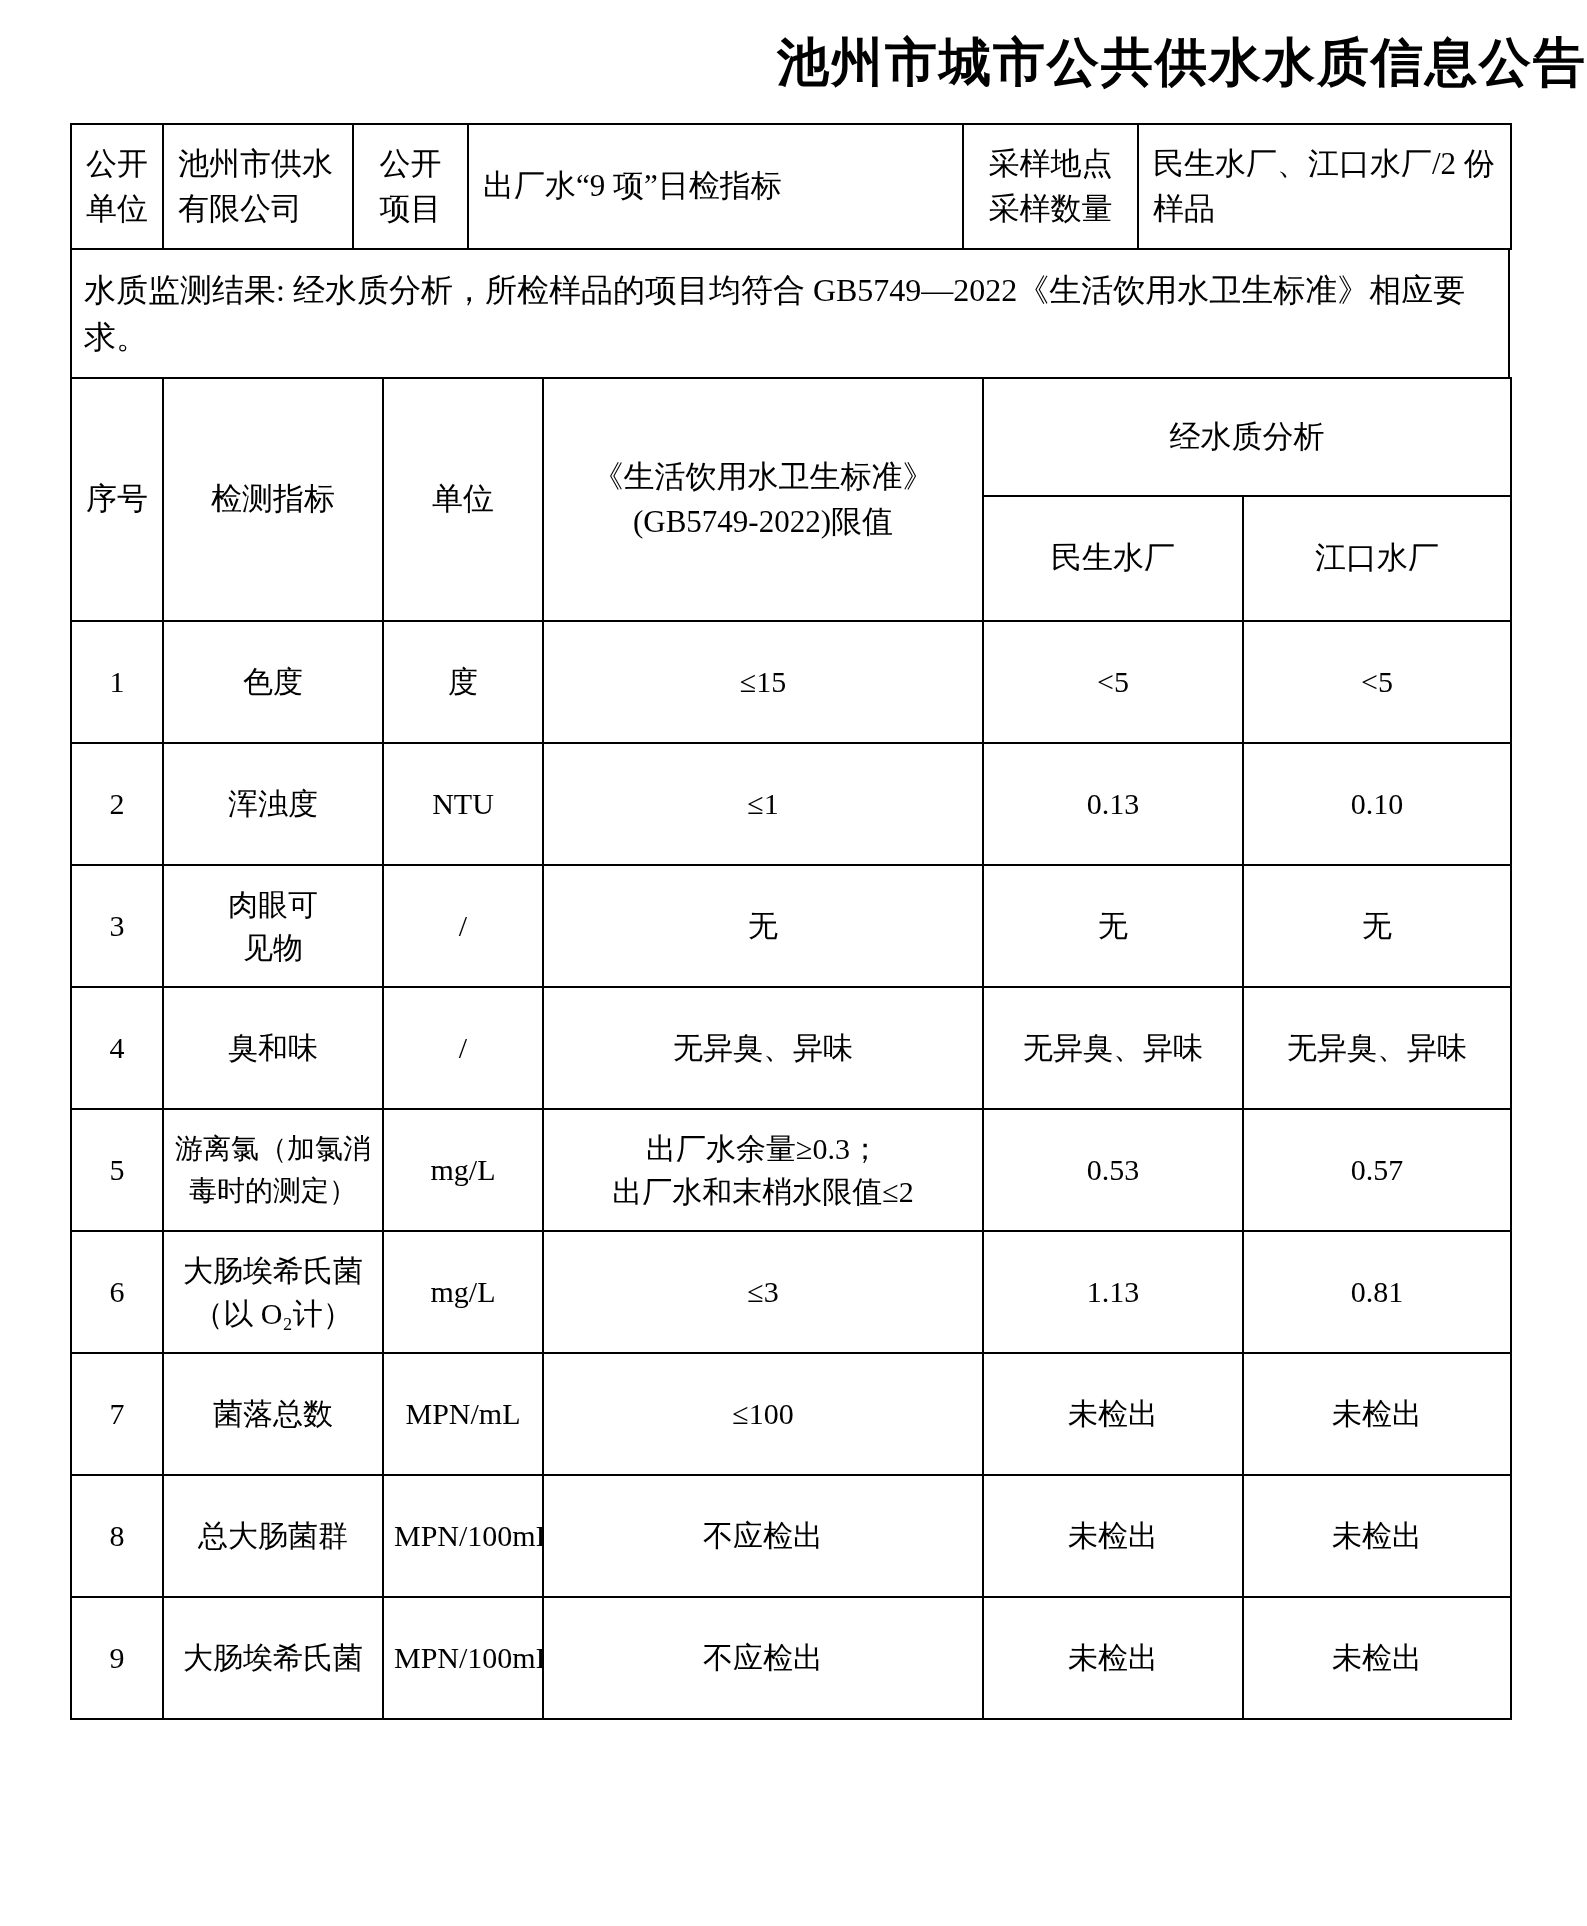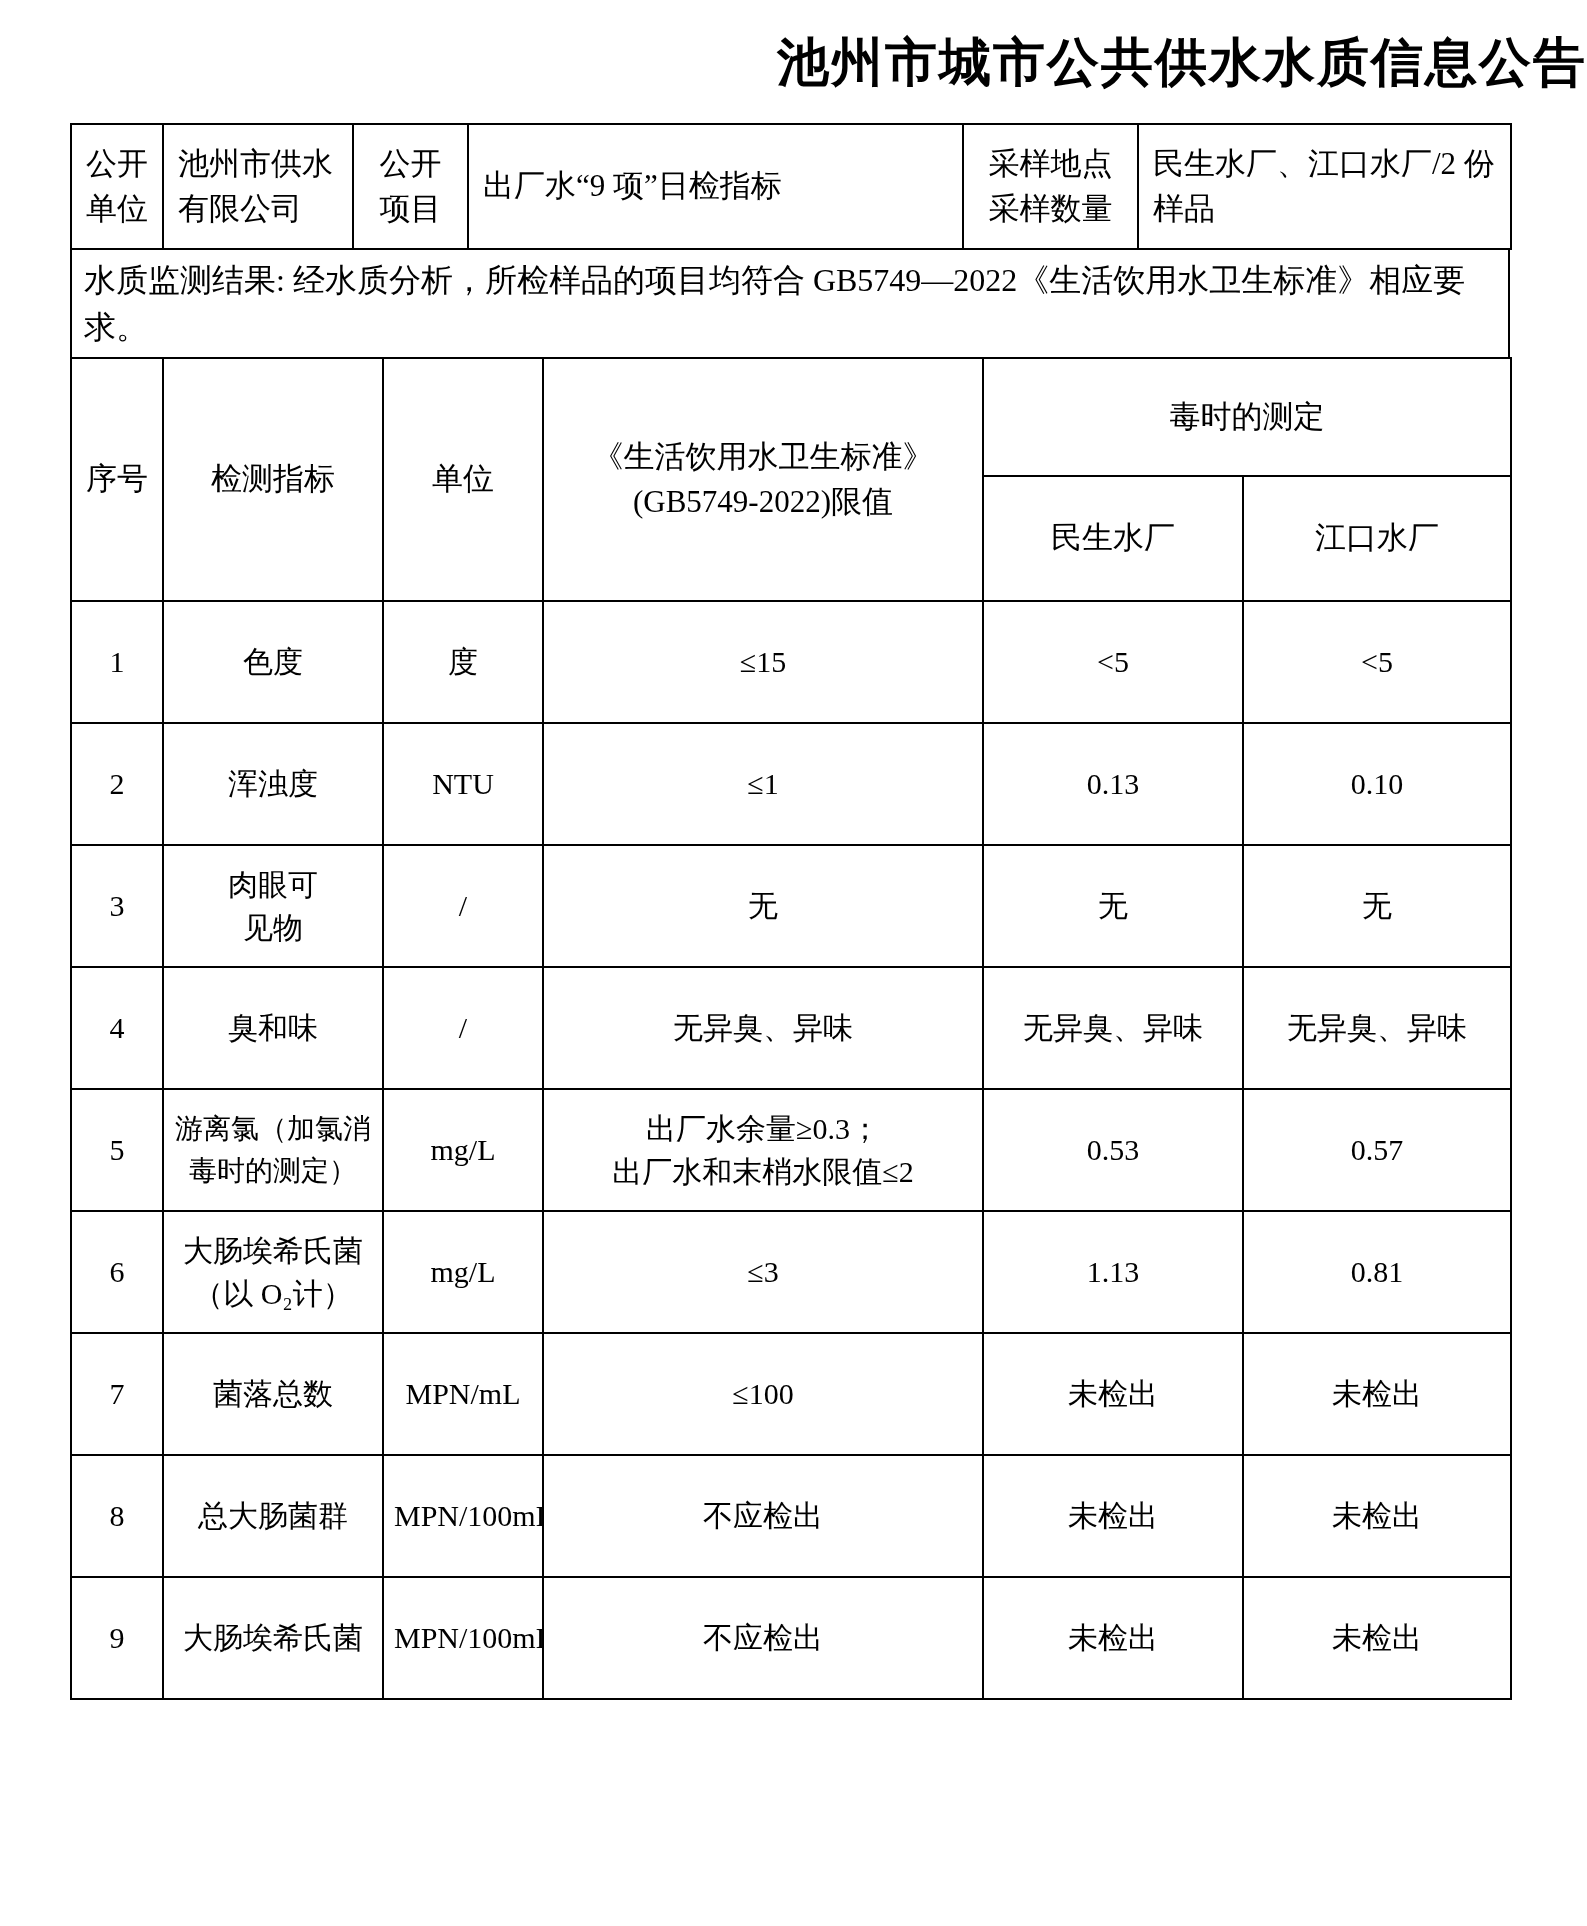--- a/index.html
+++ b/index.html
@@ -48,21 +48,21 @@
     line-height: 1.45;
     white-space: pre-line;
     padding: 4px 10px;
     overflow: hidden;
   }
   
   .info-table tr.r1 { height: 125px; }
   .info-table tr.r2 { height: 142px; }
   .info-table .val-left { text-align: left; padding-left: 14px; }
   
-  .summary-table tr { height: 109px; }
+  .summary-table tr { height: 129px; }
   .summary-table td {
     text-align: left;
     font-size: 32px;
     padding-left: 12px;
     padding-right: 8px;
   }
   
   .main-table thead tr.h1 { height: 118px; }
   .main-table thead tr.h2 { height: 125px; }
   .main-table tbody tr { height: 122px; }
@@ -128,21 +128,21 @@
           <col style="width:260px">
           <col style="width:268px">
       </colgroup>
       <thead>
         <tr class="h1">
           <th rowspan="2">序号</th>
           <th rowspan="2">检测指标</th>
           <th rowspan="2">单位</th>
           <th rowspan="2" class="limit-hdr">《生活饮用水卫生标准》
 (GB5749-2022)限值</th>
-          <th colspan="2">毒时的测定</th>
+          <th colspan="2">经水质分析</th>
         </tr>
         <tr class="h2">
           <th>民生水厂</th>
           <th>江口水厂</th>
         </tr>
       </thead>
       <tbody>
         <tr>
           <td>1</td>
           <td>色度</td>

